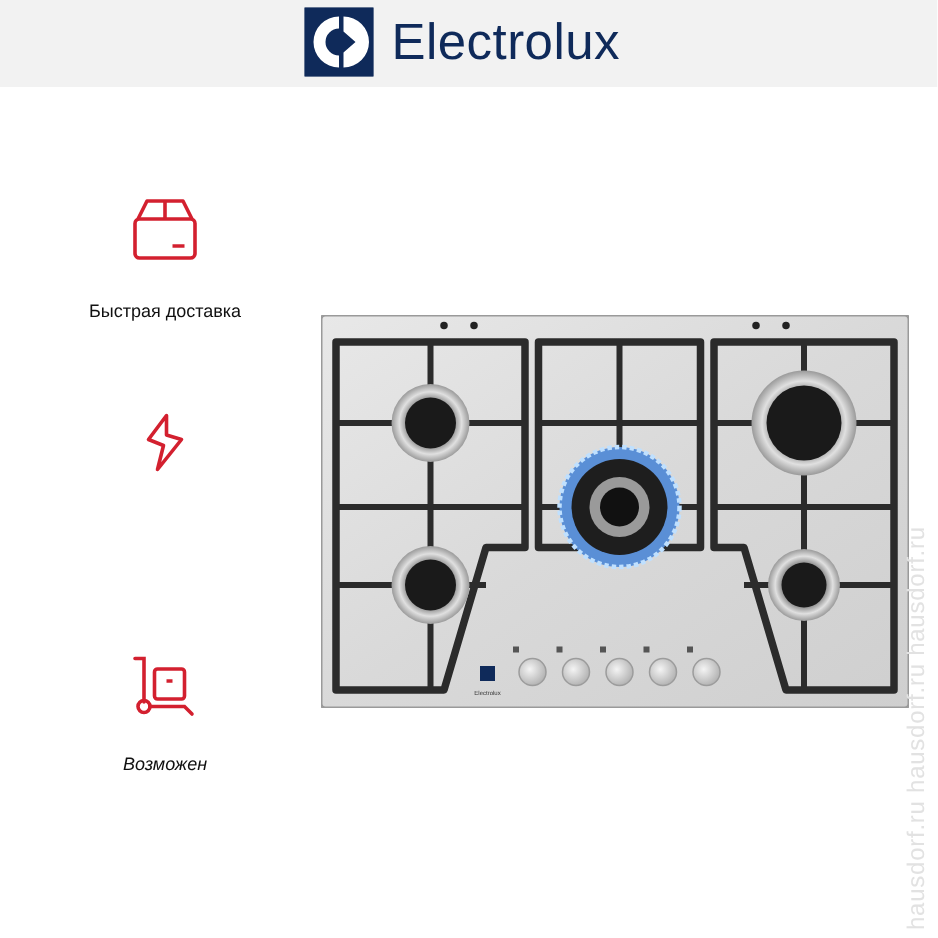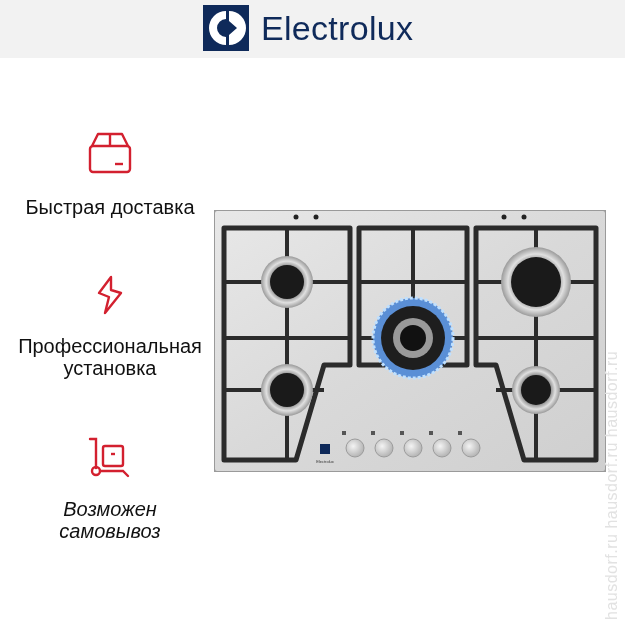--- a/index.html
+++ b/index.html
@@ -3,21 +3,21 @@
 <meta charset="utf-8">
 <style>
   html,body{margin:0;padding:0;}
   body{width:625px;height:625px;position:relative;overflow:hidden;background:#ffffff;font-family:"Liberation Sans","DejaVu Sans",sans-serif;}
   .header{position:absolute;left:0;top:0;width:625px;height:58px;background:#f2f2f2;}
   .logo{position:absolute;left:203px;top:5px;display:flex;align-items:center;}
   .logo-mark{width:46px;height:46px;background:#0f2a5a;position:relative;}
   .logo-text{margin-left:12px;font-size:34px;color:#0f2a5a;font-weight:400;letter-spacing:0.3px;line-height:46px;}
   .feature{position:absolute;left:0;width:220px;text-align:center;}
   .feature .icon{display:block;margin:0 auto;}
-  .feature .label{font-size:20px;color:#111;line-height:22px;margin-top:14px;}
+  .feature .label{font-size:12px;color:#111;line-height:22px;margin-top:14px;}
   .watermark{position:absolute;right:2px;top:180px;width:22px;height:440px;overflow:hidden;}
   .watermark span{position:absolute;left:0;top:0;transform-origin:0 0;transform:rotate(-90deg) translate(-440px,0);white-space:nowrap;font-size:16px;color:#e2e2e2;letter-spacing:0.5px;line-height:22px;}
   .hob{position:absolute;left:214px;top:210px;}
 </style>
 </head>
 <body>
 
 <div class="header">
   <div class="logo">
     <div class="logo-mark">
@@ -41,37 +41,32 @@
   </svg>
   <div class="label" style="margin-top:22px;">
     <div>Быстрая доставка</div>
   </div>
 </div>
 
 <div class="feature" style="top:275px;">
   <svg class="icon" width="30" height="40" viewBox="0 0 30 40">
     <path d="M16 2 L4 18 L14 22 L10 38 L26 18 L16 15 Z" fill="none" stroke="#d3202f" stroke-width="2.4" stroke-linejoin="round"></path>
   </svg>
-  <div class="label" style="margin-top:20px;">
-    <div>Профессиональная</div>
-    <div>установка</div>
-  </div>
 </div>
 
 <div class="feature" style="top:436px;font-style:italic;">
   <svg class="icon" width="46" height="42" viewBox="0 0 46 42">
     <path d="M3 3 L9 3 L9 32" fill="none" stroke="#d3202f" stroke-width="2.4" stroke-linecap="round"></path>
     <circle cx="9" cy="35" r="4" fill="none" stroke="#d3202f" stroke-width="2.4"></circle>
     <path d="M13 35 L36 35 L41 40" fill="none" stroke="#d3202f" stroke-width="2.4" stroke-linecap="round"></path>
     <rect x="16" y="10" width="20" height="20" rx="2" fill="none" stroke="#d3202f" stroke-width="2.4"></rect>
     <line x1="24" y1="18" x2="28" y2="18" stroke="#d3202f" stroke-width="2.4"></line>
   </svg>
   <div class="label" style="margin-top:20px;">
     <div>Возможен</div>
-    <div>самовывоз</div>
   </div>
 </div>
 
 <div class="hob">
   <svg width="392" height="262" viewBox="0 0 392 262">
     <defs>
       <linearGradient id="steel" x1="0" y1="0" x2="1" y2="1">
         <stop offset="0" stop-color="#e8e8e8"></stop>
         <stop offset="0.5" stop-color="#d9d9d9"></stop>
         <stop offset="1" stop-color="#cfcfcf"></stop>

